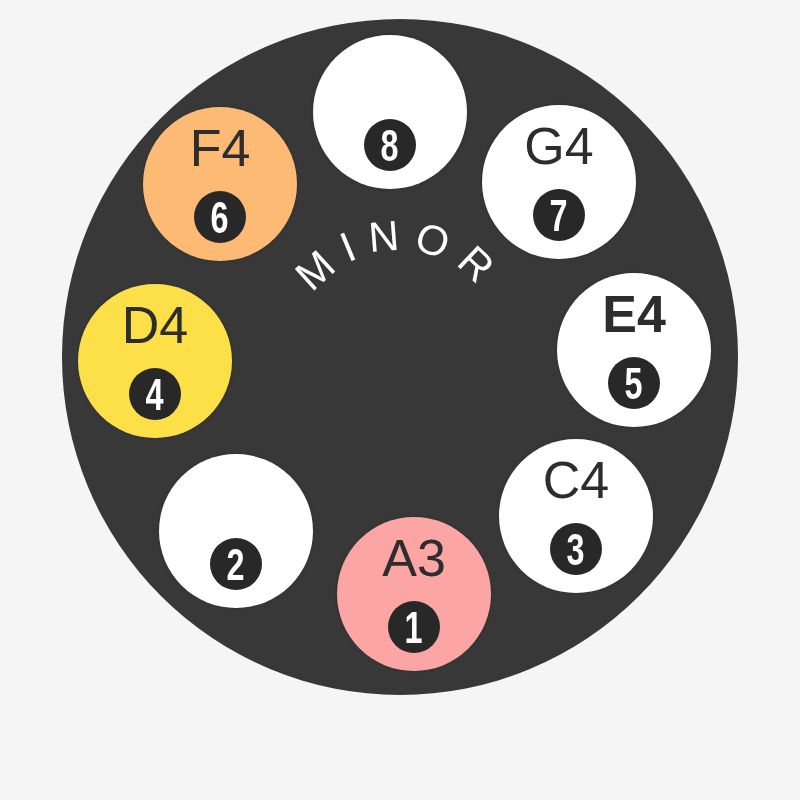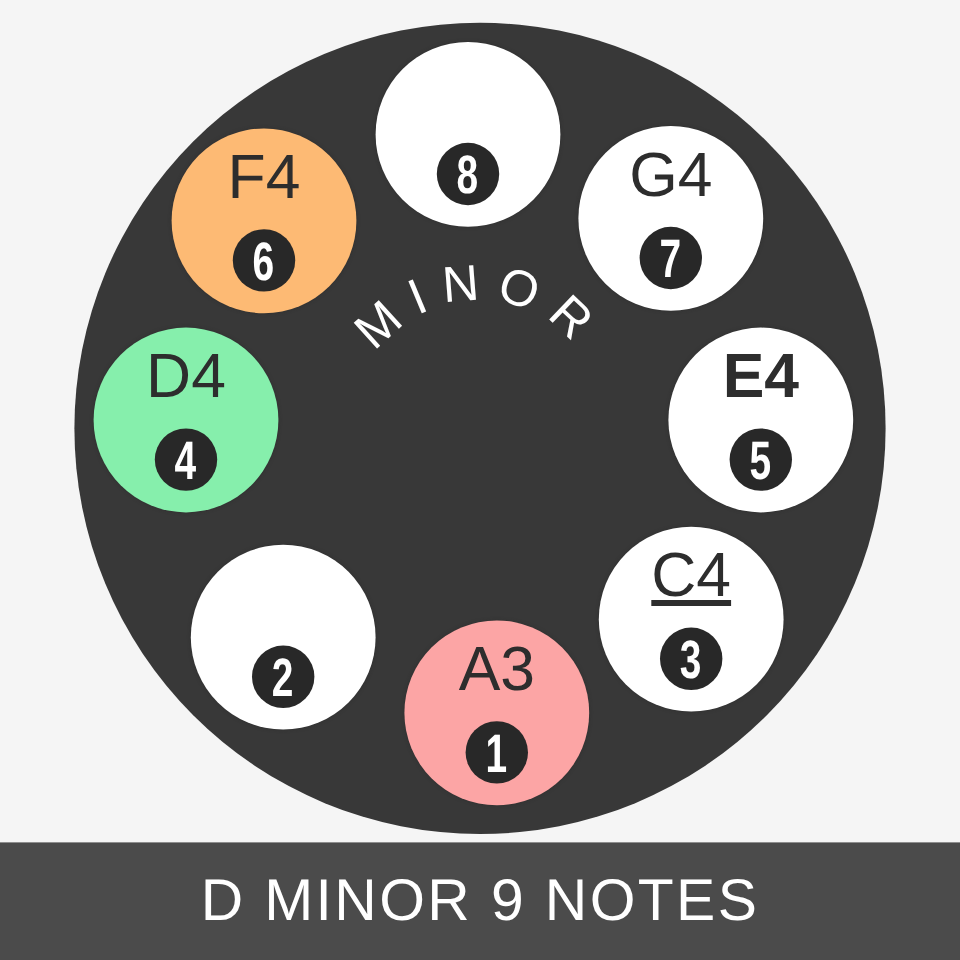--- a/index.html
+++ b/index.html
@@ -141,26 +141,26 @@
     <span class="note-badge" style="background: rgb(40, 40, 40);">
       <span class="num" style="color: rgb(255, 255, 255);">1</span>
     </span>
   </div>
       <div class="note" style="left: 159px; top: 454px; background: rgb(255, 255, 255);">
     <span class="note-badge" style="background: rgb(40, 40, 40);">
       <span class="num" style="color: rgb(255, 255, 255);">2</span>
     </span>
   </div>
       <div class="note" style="left: 499px; top: 439px; background: rgb(255, 255, 255);">
-    <span class="note-label" style="color: rgb(45, 45, 45); text-decoration: underline;">C4</span>
+    <span class="note-label" style="color: rgb(45, 45, 45);">C4</span>
     <span class="note-badge" style="background: rgb(40, 40, 40);">
       <span class="num" style="color: rgb(255, 255, 255);">3</span>
     </span>
   </div>
-      <div class="note" style="left: 78px; top: 273px; background: #86efac; text-align: center;">
+      <div class="note" style="left: 78px; top: 284px; background: #fde047; text-align: center;">
     <span class="note-label" style="color: rgb(45, 45, 45);">D4</span>
     <span class="note-badge" style="background: rgb(40, 40, 40);">
       <span class="num" style="color: rgb(255, 255, 255);">4</span>
     </span>
   </div>
       <div class="note" style="left: 557px; top: 273px; background: rgb(255, 255, 255);">
     <span class="note-label" style="color: rgb(45, 45, 45); font-weight: bold;">E4</span>
     <span class="note-badge" style="background: rgb(40, 40, 40);">
       <span class="num" style="color: rgb(255, 255, 255);">5</span>
     </span>
@@ -178,17 +178,14 @@
     </span>
   </div>
       <div class="note" style="left: 313px; top: 35px; background: rgb(255, 255, 255);">
     <span class="note-badge" style="background: rgb(40, 40, 40);">
       <span class="num" style="color: rgb(255, 255, 255);">8</span>
     </span>
   </div>
     </div>
 
 
-  <div class="banner" style="background: rgb(75, 75, 75);">
-    <span class="banner-text" style="color: rgb(255, 255, 255);">D MINOR 9 NOTES</span>
-  </div>
 
 </div>
 
 </body></html>

